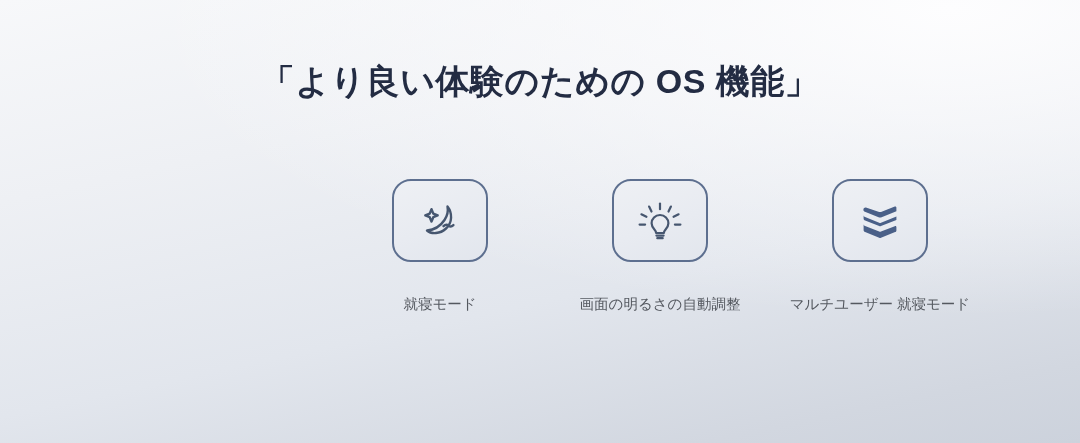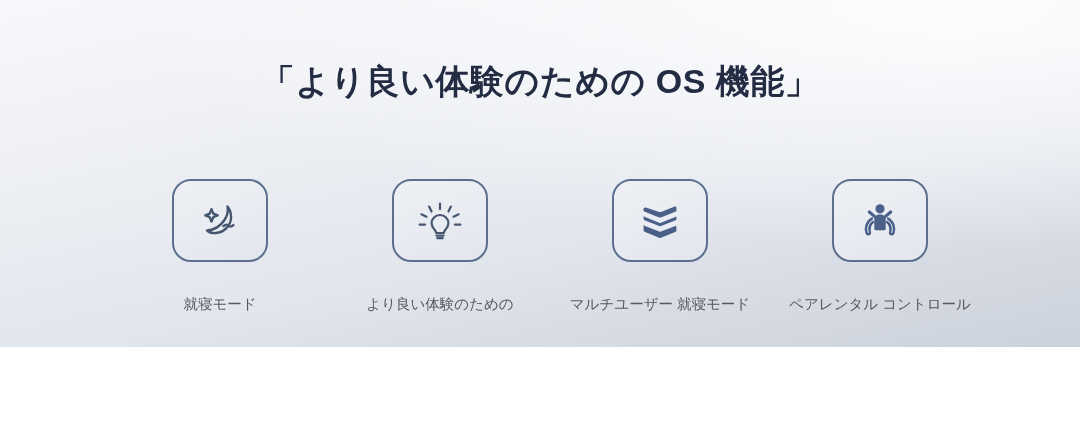--- a/index.html
+++ b/index.html
@@ -8,21 +8,21 @@
   }
   body {
     width: 1080px;
     height: 443px;
     overflow: hidden;
     font-family: "Liberation Sans", "DejaVu Sans", sans-serif;
   }
   .stage {
     position: relative;
     width: 1080px;
-    height: 347px;
+    height: 443px;
     background:
       radial-gradient(130% 120% at 88% 2%, #fdfdfe 0%, rgba(253,253,254,0) 58%),
       linear-gradient(168deg, #f7f8fa 0%, #eef0f4 30%, #e2e6ed 62%, #d2d7e0 88%, #ccd2dc 100%);
     overflow: hidden;
   }
   .page-title {
     position: absolute;
     top: 60px;
     left: 0;
     width: 1080px;
@@ -104,48 +104,31 @@
             <line x1="26" y1="8.5" x2="26" y2="14.2"></line>
             <line x1="15.1" y1="11.6" x2="17.5" y2="16.6"></line>
             <line x1="36.9" y1="11.6" x2="34.5" y2="16.6"></line>
             <line x1="7.4" y1="19.3" x2="12.4" y2="21.8"></line>
             <line x1="44.6" y1="19.3" x2="39.6" y2="21.8"></line>
             <line x1="5.6" y1="29.6" x2="11.1" y2="29.6"></line>
             <line x1="46.4" y1="29.6" x2="40.9" y2="29.6"></line>
           </svg>
         </span>
       </div>
-      <div class="feature-label">より良い体験のための</div>
+      <div class="feature-label">画面の明るさの自動調整</div>
     </div>
 
     <div class="feature-item">
       <div class="icon-card">
         <span>
           <svg width="54" height="54" viewBox="0 0 54 54" fill="#4a6088">
             <path d="M12.5 13.6 C11.2 13.6 10.4 14.6 10.4 15.7 C10.4 16.6 10.9 17.3 11.9 17.7 L26.2 23.4 C26.8 23.65 27.4 23.65 28 23.4 L43.4 17.2 L43.4 13.5 C43.4 12.7 42.6 12.2 41.8 12.5 L28 17.9 C27.4 18.15 26.8 18.15 26.2 17.9 L13.6 13.8 C13.25 13.68 12.9 13.6 12.5 13.6 Z"></path>
             <path d="M10.6 21.1 C10.6 22.0 11.1 22.7 12.1 23.1 L26.2 28.7 C26.8 28.95 27.4 28.95 28 28.7 L43.4 22.5 L43.4 25.9 L28 32.1 C27.4 32.35 26.8 32.35 26.2 32.1 L12.1 26.5 C11.1 26.1 10.6 25.4 10.6 24.5 Z"></path>
             <path d="M10.6 30.0 C10.6 30.9 11.1 31.6 12.1 32.0 L26.2 37.6 C26.8 37.85 27.4 37.85 28 37.6 L41.8 32.2 C42.6 31.9 43.4 32.4 43.4 33.2 L43.4 36.4 C43.4 37.2 42.9 37.8 42.1 38.1 L28 43.7 C27.4 43.95 26.8 43.95 26.2 43.7 L12.1 38.1 C11.1 37.7 10.6 37.0 10.6 36.1 Z"></path>
           </svg>
         </span>
       </div>
       <div class="feature-label">マルチユーザー 就寝モード</div>
     </div>
 
-    <div class="feature-item">
-      <div class="icon-card">
-        <span>
-          <svg width="52" height="52" viewBox="0 0 52 52" fill="none">
-            <circle cx="26" cy="13.8" r="4.6" fill="#4a6088"></circle>
-            <path d="M26 19.6 C22.6 19.6 20.3 21.6 20.3 24.6 L20.3 33.4 C20.3 34.5 21.1 35.3 22.2 35.3 L29.8 35.3 C30.9 35.3 31.7 34.5 31.7 33.4 L31.7 24.6 C31.7 21.6 29.4 19.6 26 19.6 Z" fill="#4a6088"></path>
-            <path d="M20.8 21.6 L15.3 17.0" stroke="#4a6088" stroke-width="3.1" stroke-linecap="round"></path>
-            <path d="M31.2 21.6 L36.7 17.0" stroke="#4a6088" stroke-width="3.1" stroke-linecap="round"></path>
-            <path d="M18.0 23.6 C15.6 24.9 13.6 27.2 12.6 30.0 C11.6 32.8 11.7 35.6 12.6 38.0 C13.0 39.1 14.0 39.6 14.9 39.2 C15.8 38.8 16.1 37.8 15.8 36.8 C15.2 35.1 15.2 33.2 15.8 31.4 C16.4 29.5 17.6 28.0 19.1 27.0" stroke="#4a6088" stroke-width="2.4" stroke-linecap="round" stroke-linejoin="round"></path>
-            <path d="M16.9 28.7 C16.0 30.2 15.6 32.0 15.9 33.7" stroke="#4a6088" stroke-width="2.1" stroke-linecap="round"></path>
-            <path d="M34.0 23.6 C36.4 24.9 38.4 27.2 39.4 30.0 C40.4 32.8 40.3 35.6 39.4 38.0 C39.0 39.1 38.0 39.6 37.1 39.2 C36.2 38.8 35.9 37.8 36.2 36.8 C36.8 35.1 36.8 33.2 36.2 31.4 C35.6 29.5 34.4 28.0 32.9 27.0" stroke="#4a6088" stroke-width="2.4" stroke-linecap="round" stroke-linejoin="round"></path>
-            <path d="M35.1 28.7 C36.0 30.2 36.4 32.0 36.1 33.7" stroke="#4a6088" stroke-width="2.1" stroke-linecap="round"></path>
-          </svg>
-        </span>
-      </div>
-      <div class="feature-label">ペアレンタル コントロール</div>
-    </div>
 
   </div>
 </div>
 
 </body></html>

